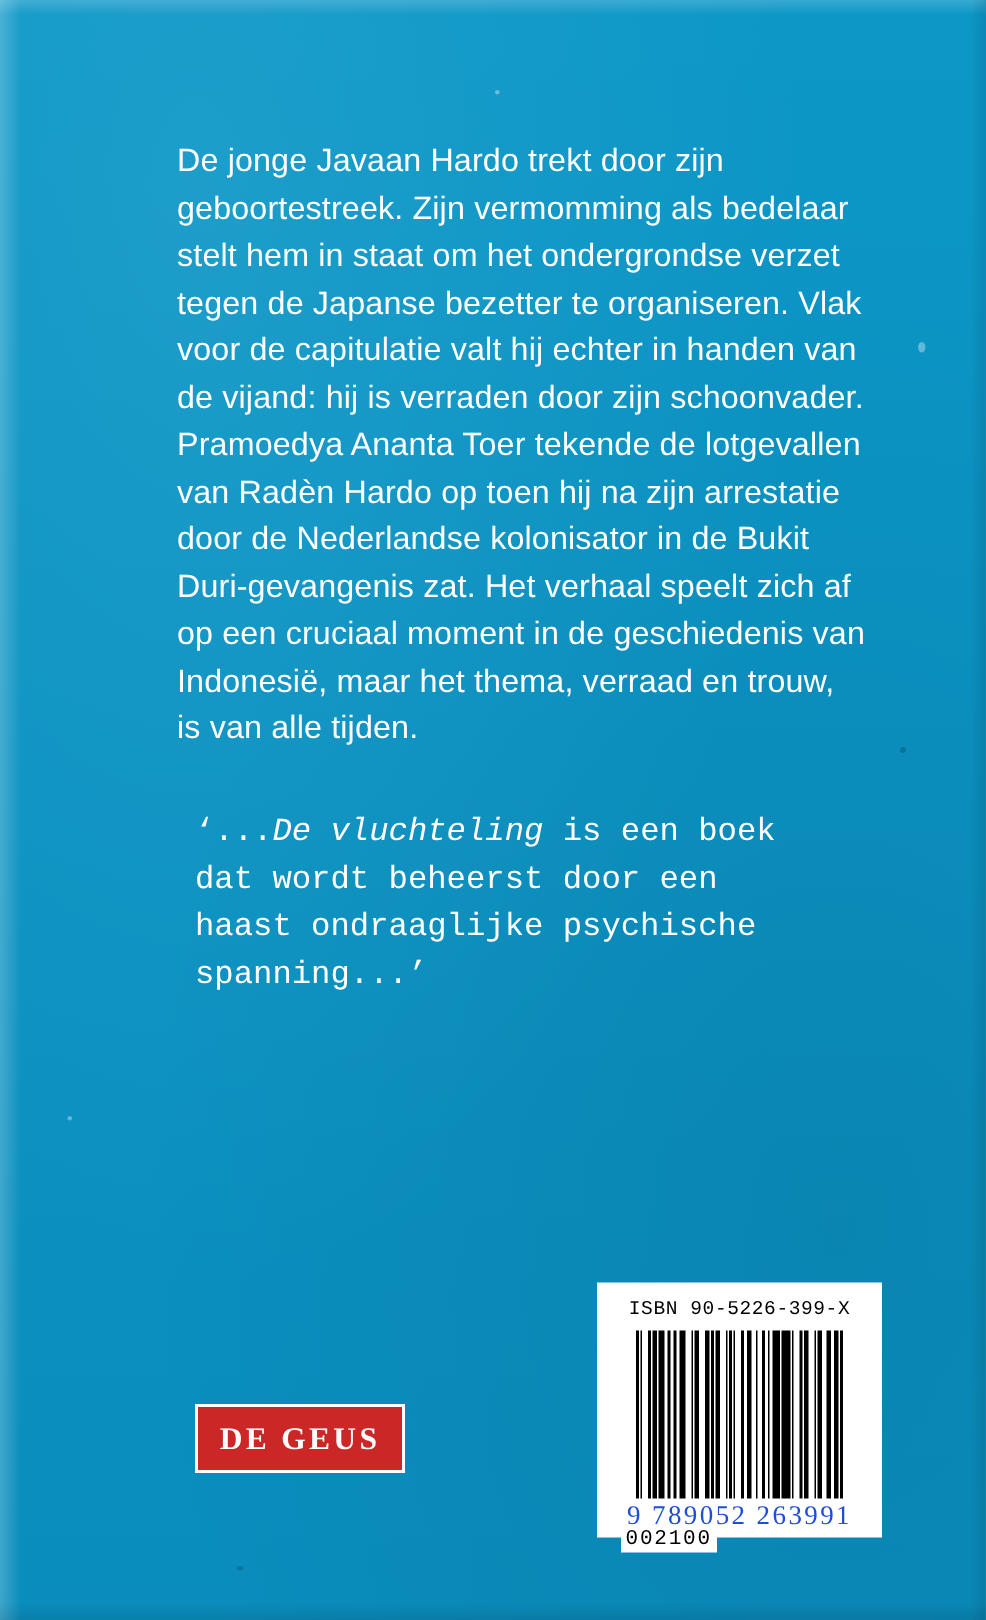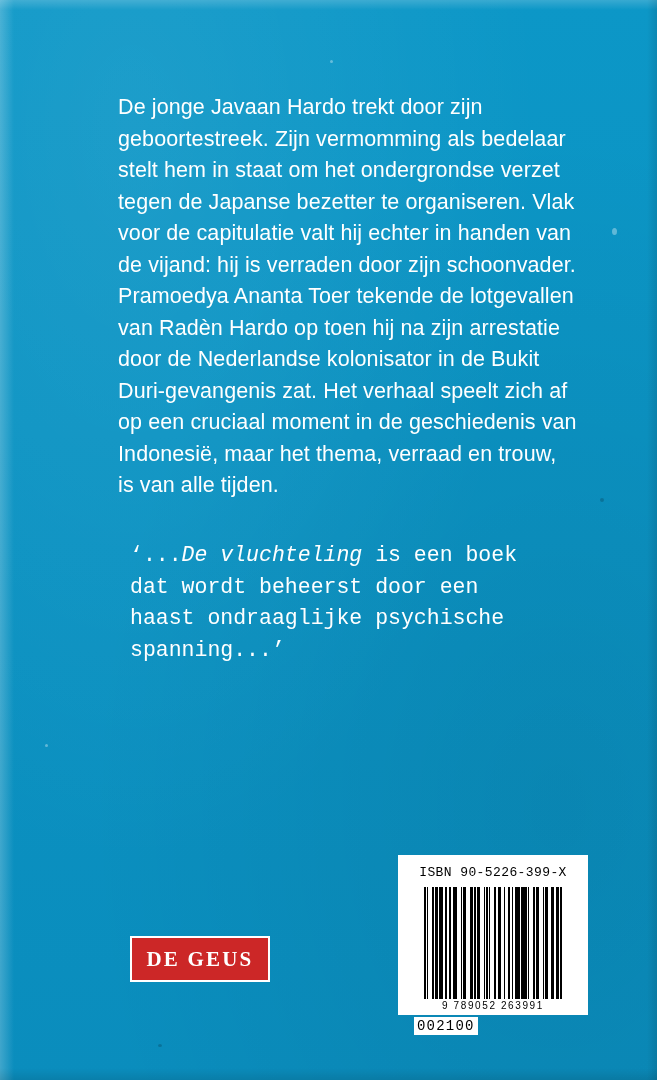--- a/index.html
+++ b/index.html
@@ -131,23 +131,23 @@
     height: 112px;
     gap: 0;
     justify-content: center;
     padding: 0 2px;
   }
   .bars span {
     display: block;
     background: #000;
   }
   .isbn-bottom {
-    font-family: Liberation Sans, sans-serif;
-    font-size: 10px;
-    color: #000000;
+    font-family: Liberation Serif, serif;
+    font-size: 18px;
+    color: #1d4ed8;
     letter-spacing: 1.6px;
     padding-top: 1px;
   }
   .price-code {
     position: absolute;
     left: 414px;
     top: 1017px;
     font-family: "Liberation Mono", monospace;
     font-size: 14px;
     color: #000000;

